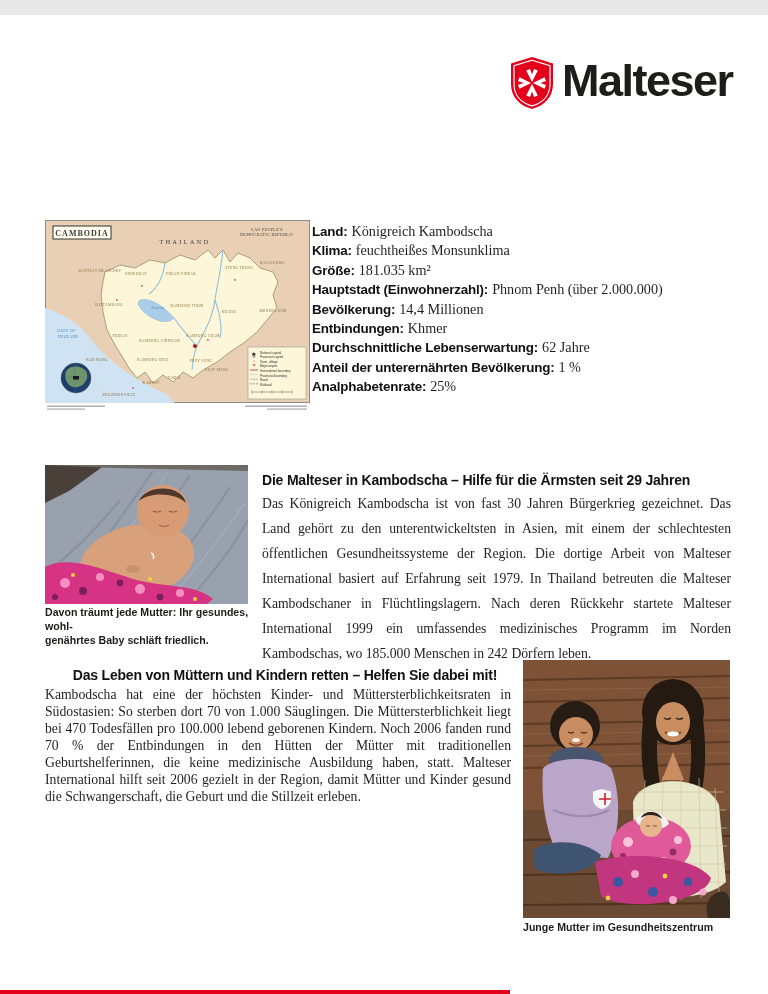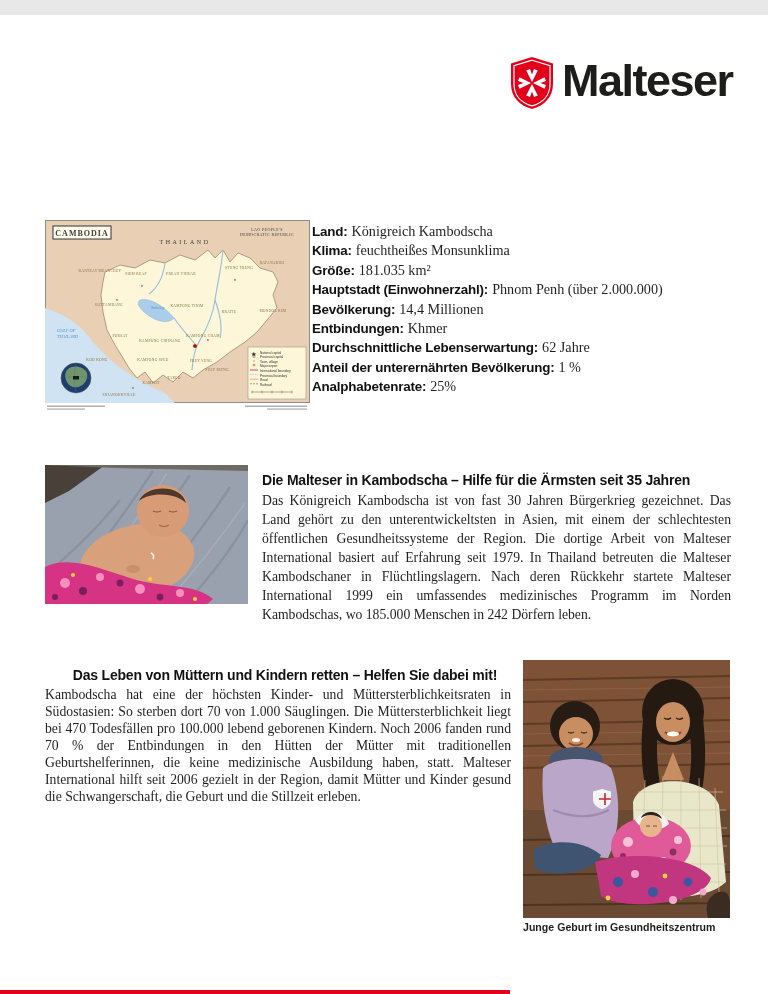--- a/index.html
+++ b/index.html
@@ -35,21 +35,21 @@
   .photo1-caption { position:absolute; left:45px; top:591px; width:215px; font-size:10.6px;
                     font-weight:bold; line-height:13.8px; color:#1d1d1b; }
   .photo2 { position:absolute; left:523px; top:645px; width:207px; height:258px; }
   .photo2-caption { position:absolute; left:523px; top:906px; width:215px; font-size:10.6px;
                     font-weight:bold; color:#1d1d1b; }
 
   
   .s1-heading { position:absolute; left:262px; top:457px; width:470px; font-size:14px;
                 font-weight:bold; letter-spacing:-0.2px; color:#111; }
   .s1-body { position:absolute; left:262px; top:476px; width:469px; font-family:"Liberation Serif",serif;
-             font-size:13.7px; line-height:19px; color:#1f1f1f; text-align:justify; hyphens:auto; }
+             font-size:13.7px; line-height:25px; color:#1f1f1f; text-align:justify; hyphens:auto; }
   .s2-heading { position:absolute; left:45px; top:652px; width:480px; font-size:14px;
                 font-weight:bold; letter-spacing:-0.2px; color:#111;text-align:center; }
   .s2-body { position:absolute; left:45px; top:671px; width:466px; font-family:Liberation Serif, serif;
              font-size:13.7px; line-height:17px; color:#1f1f1f; text-align:justify; hyphens:auto; }
 
   
   .footer-bar { position:absolute; left:0; top:975px; width:510px; height:19px; background:#e2001a; }
 </style>
 </head>
 <body>
@@ -227,22 +227,26 @@
             <circle cx="10" cy="132" r="3"></circle>
           </g>
         <g fill="#f4d03f">
             <circle cx="28" cy="110" r="2"></circle>
             <circle cx="105" cy="114" r="2"></circle>
             <circle cx="150" cy="134" r="2"></circle>
           </g>
       </g>
     </svg>
   </div>
-
-  <div class="s1-heading">Die Malteser in Kambodscha – Hilfe für die Ärmsten seit 35 Jahren</div>
+  <div class="photo1-caption">
+    <div>Davon träumt jede Mutter: Ihr gesundes, wohl-</div>
+    <div>genährtes Baby schläft friedlich.</div>
+  </div>
+
+  <div class="s1-heading">Die Malteser in Kambodscha – Hilfe für die Ärmsten seit 29 Jahren</div>
   <div class="s1-body">Das Königreich Kambodscha ist von fast 30 Jahren Bürgerkrieg gezeichnet. Das Land gehört zu den unterentwickeltsten in Asien, mit einem der schlechtesten öffentlichen Gesundheitssysteme der Region. Die dortige Arbeit von Malteser International basiert auf Erfahrung seit 1979. In Thailand betreuten die Malteser Kambodschaner in Flüchtlingslagern. Nach deren Rückkehr startete Malteser International 1999 ein umfassendes medizinisches Programm im Norden Kambodschas, wo 185.000 Menschen in 242 Dörfern leben.</div>
 
   <div class="s2-heading">Das Leben von Müttern und Kindern retten – Helfen Sie dabei mit!</div>
   <div class="s2-body">Kambodscha hat eine der höchsten Kinder- und Müttersterblichkeitsraten in Südostasien: So sterben dort 70 von 1.000 Säuglingen. Die Müttersterblichkeit liegt bei 470 Todesfällen pro 100.000 lebend geborenen Kindern. Noch 2006 fanden rund 70 % der Entbindungen in den Hütten der Mütter mit traditionellen Geburtshelferinnen, die keine medizinische Ausbildung haben, statt. Malteser International hilft seit 2006 gezielt in der Region, damit Mütter und Kinder gesund die Schwangerschaft, die Geburt und die Stillzeit erleben.</div>
 
   <div class="photo2">
     <svg width="207" height="258" viewBox="0 0 207 258">
       <rect width="207" height="258" fill="#7d5236"></rect>
 
       <g stroke="#5e3b24" stroke-width="2">
@@ -327,17 +331,17 @@
             <circle cx="180" cy="232" r="3.4"></circle>
           </g>
         <g fill="#f4d03f">
             <circle cx="85" cy="238" r="2.4"></circle>
             <circle cx="142" cy="216" r="2.4"></circle>
           </g>
       </g>
       <path d="M190,235 C200,228 207,232 207,244 L207,258 L185,258 C182,247 184,240 190,235 Z" fill="#3a2c20"></path>
     </svg>
   </div>
-  <div class="photo2-caption">Junge Geburt im Gesundheitszentrum</div>
+  <div class="photo2-caption">Junge Mutter im Gesundheitszentrum</div>
 
   <div class="footer-bar"></div>
 
 </div>
 
 </body></html>

